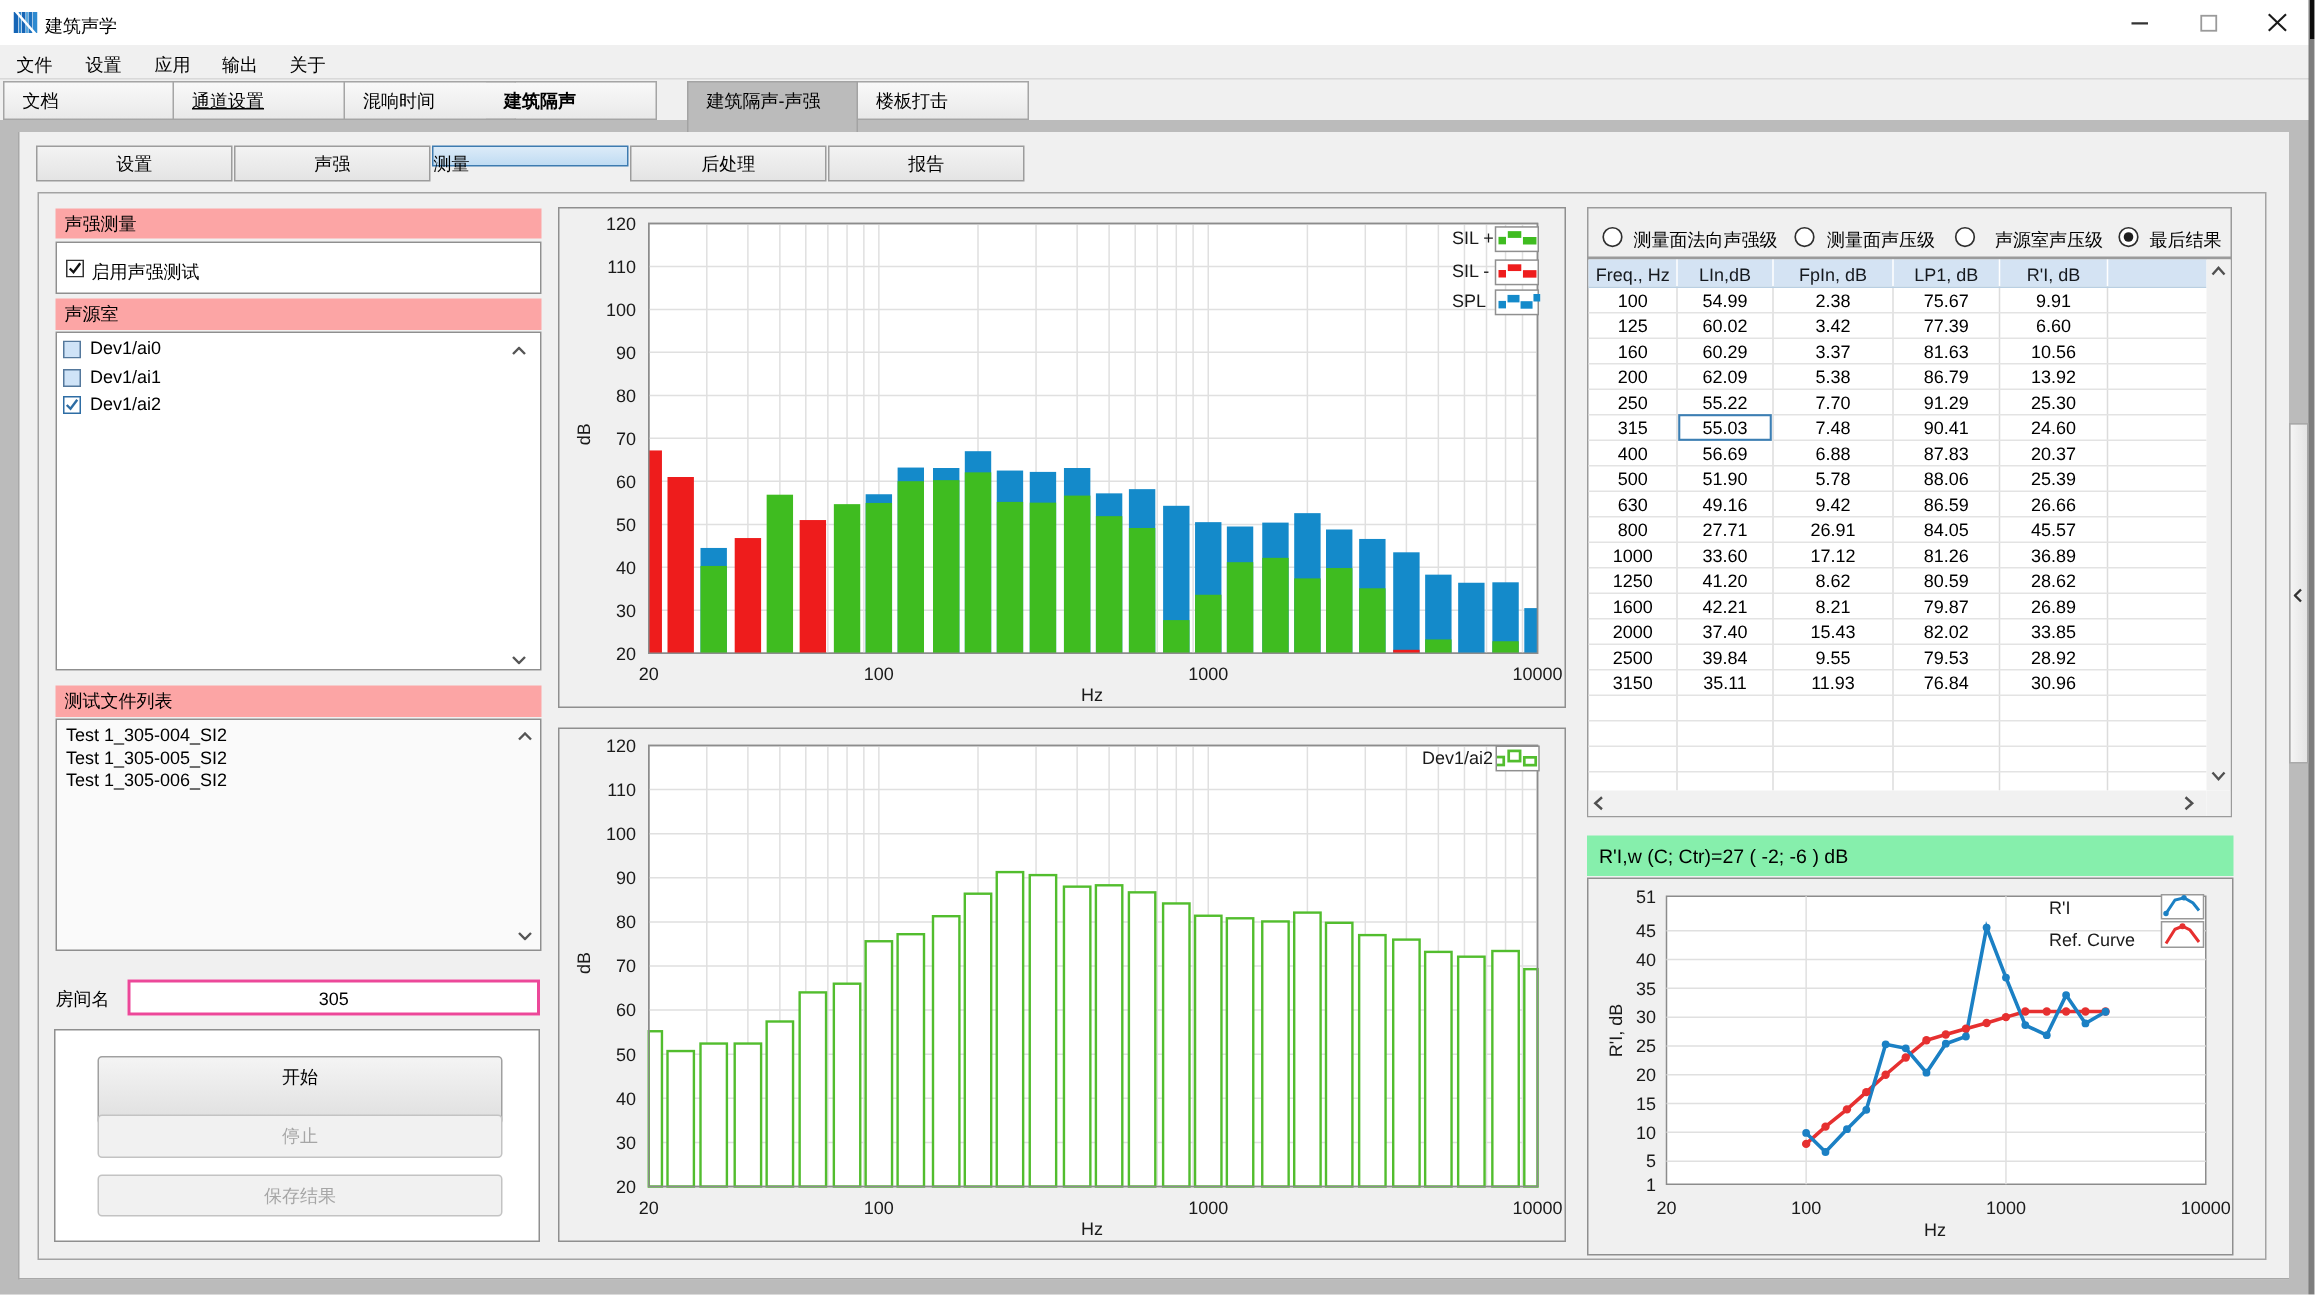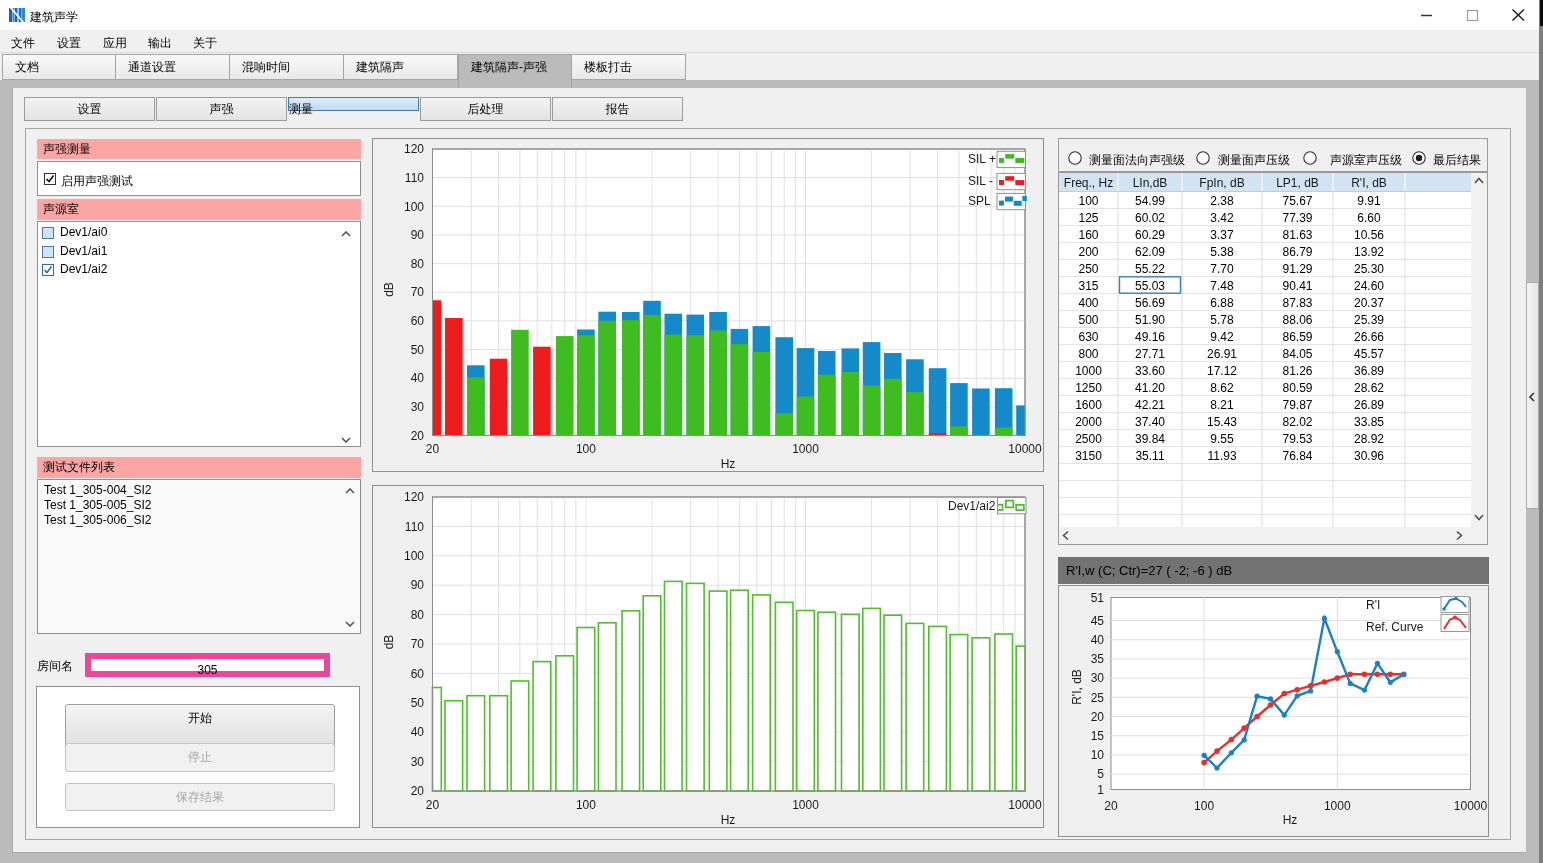--- a/index.html
+++ b/index.html
@@ -32,23 +32,23 @@
       <rect x="52.5" y="5.5" width="10" height="10" fill="none" stroke="#9a9a9a" stroke-width="1.2"></rect>
       <line x1="97.5" y1="4.5" x2="109" y2="15.5" stroke="#1a1a1a" stroke-width="1.4"></line>
       <line x1="109" y1="4.5" x2="97.5" y2="15.5" stroke="#1a1a1a" stroke-width="1.4"></line>
     </svg>
 <div class="abs" style="left:11px;top:35px">文件</div>
 <div class="abs" style="left:57px;top:35px">设置</div>
 <div class="abs" style="left:103px;top:35px">应用</div>
 <div class="abs" style="left:148px;top:35px">输出</div>
 <div class="abs" style="left:193px;top:35px">关于</div>
 <div class="tab" style="left:2px;width:114px;border-left:1px solid #a5a5a5;">文档</div>
-<div class="tab" style="left:116px;width:114px;">通道设置</div>
+<div class="tab" style="left:116px;width:114px;text-decoration:underline;">通道设置</div>
 <div class="tab" style="left:230px;width:114px;">混响时间</div>
-<div class="tab" style="left:344px;width:114px;">建筑隔声</div>
+<div class="tab" style="left:324px;width:114px;font-weight:bold;">建筑隔声</div>
 <div class="abs" style="left:458px;top:54px;width:114px;height:34px;background:#bbbbbb;border:1px solid #a3a3a3;border-bottom:none;line-height:25px;padding-left:12px">建筑隔声-声强</div>
 <div class="tab" style="left:572px;width:114px;">楼板打击</div>
 <div class="abs" style="left:12px;top:88px;width:1514px;height:765px;background:#f0f0f0;border-left:1px solid #a8a8a8;border-bottom:1px solid #a8a8a8"></div>
 <div class="abs" style="left:1526px;top:282px;width:13px;height:227px;background:linear-gradient(90deg,#f5f5f5,#e4e4e4);border:1px solid #a9a9a9"></div>
 <svg style="position:absolute;left:1529px;top:392px" width="6" height="10" viewBox="0 0 6 10">
       <polyline points="5,1 1,5 5,9" fill="none" stroke="#333" stroke-width="1.6"></polyline>
     </svg>
 <div class="stab" style="left:24px">设置</div>
 <div class="stab" style="left:156px">声强</div>
 <div class="abs" style="left:288px;top:97px;width:131px;height:14px;background:linear-gradient(#dcebf8,#c0dcf3);border:1px solid #3d7bb0;line-height:22px">测量</div>
@@ -88,21 +88,21 @@
 <div class="abs" style="left:44px;top:483px">Test 1_305-004_SI2</div>
 <div class="abs" style="left:44px;top:498px">Test 1_305-005_SI2</div>
 <div class="abs" style="left:44px;top:513px">Test 1_305-006_SI2</div>
 <svg style="position:absolute;left:345px;top:488px" width="10" height="6" viewBox="0 0 10 6">
       <polyline points="1,5 5,1 9,5" fill="none" stroke="#555" stroke-width="1.6"></polyline>
     </svg>
 <svg style="position:absolute;left:345px;top:621px" width="10" height="6" viewBox="0 0 10 6">
       <polyline points="1,1 5,5 9,1" fill="none" stroke="#555" stroke-width="1.6"></polyline>
     </svg>
 <div class="abs" style="left:37px;top:658px">房间名</div>
-<div class="abs" style="left:85px;top:653px;width:245px;height:24px;background:#fff;border:6px solid #ec4899;text-align:center;line-height:22px">305</div>
+<div class="abs" style="left:85px;top:653px;width:275px;height:24px;background:#fff;border:2px solid #ec4899;text-align:center;line-height:22px">305</div>
 <div class="lb" style="left:36px;top:686px;width:324px;height:142px"></div>
 <div class="btn" style="left:65px;top:704px;width:270px;height:46px;line-height:27px">开始</div>
 <div class="btnd" style="left:65px;top:743px;width:270px;height:29px;line-height:27px">停止</div>
 <div class="btnd" style="left:65px;top:783px;width:270px;height:28px;line-height:26px">保存结果</div>
 <div class="abs" style="left:372px;top:138px;width:672px;height:334px;background:#f0f0f0;border:1px solid #8f8f8f"></div>
 <div class="abs" style="left:372px;top:485px;width:672px;height:343px;background:#f0f0f0;border:1px solid #8f8f8f"></div>
 <div class="abs" style="left:1058px;top:585px;width:431px;height:252px;background:#f0f0f0;border:1px solid #8f8f8f"></div>
 <svg style="position:absolute;left:372px;top:138px" width="672" height="334" viewBox="372 138 672 334">
       <rect x="432.5" y="149.0" width="592.5" height="286.5" fill="#fff" stroke="#8c8c8c" stroke-width="1"></rect>
       <path d="M432.5 406.9H1025.0 M432.5 378.2H1025.0 M432.5 349.6H1025.0 M432.5 320.9H1025.0 M432.5 292.2H1025.0 M432.5 263.6H1025.0 M432.5 234.9H1025.0 M432.5 206.3H1025.0 M432.5 177.6H1025.0 M471.2 149.0V435.5 M498.6 149.0V435.5 M519.9 149.0V435.5 M537.2 149.0V435.5 M551.9 149.0V435.5 M564.7 149.0V435.5 M575.9 149.0V435.5 M585.9 149.0V435.5 M652.0 149.0V435.5 M690.7 149.0V435.5 M718.1 149.0V435.5 M739.4 149.0V435.5 M756.8 149.0V435.5 M771.5 149.0V435.5 M784.2 149.0V435.5 M795.4 149.0V435.5 M805.5 149.0V435.5 M871.6 149.0V435.5 M910.2 149.0V435.5 M937.6 149.0V435.5 M958.9 149.0V435.5 M976.3 149.0V435.5 M991.0 149.0V435.5 M1003.7 149.0V435.5 M1015.0 149.0V435.5" stroke="#e0e0e0" stroke-width="1" fill="none"></path>
@@ -445,13 +445,13 @@
       <text x="1369.0" y="459.6" text-anchor="middle" font-size="12" fill="#000">30.96</text>
       <rect x="1119.5" y="276.8" width="61" height="16.4" fill="none" stroke="#3c7fb4" stroke-width="1.4"></rect>
       <rect x="1471" y="173" width="16" height="354" fill="#f1f1f1"></rect>
       <rect x="1059" y="527" width="412" height="17" fill="#f1f1f1"></rect>
       <rect x="1471" y="527" width="16" height="17" fill="#f1f1f1"></rect>
       <polyline points="1475,183 1479,178.5 1483,183" fill="none" stroke="#505050" stroke-width="1.6"></polyline>
       <polyline points="1475,515 1479,519.5 1483,515" fill="none" stroke="#505050" stroke-width="1.6"></polyline>
       <polyline points="1068,531.5 1063.5,535.5 1068,539.5" fill="none" stroke="#505050" stroke-width="1.6"></polyline>
       <polyline points="1457,531.5 1461.5,535.5 1457,539.5" fill="none" stroke="#505050" stroke-width="1.6"></polyline>
     </svg>
-<div class="abs" style="left:1058px;top:557px;width:431px;height:27px;background:#737373;line-height:27px;padding-left:8px;font-size:13px">R'I,w (C; Ctr)=27 ( -2; -6 ) dB</div>
+<div class="abs" style="left:1058px;top:557px;width:431px;height:27px;background:#86efac;line-height:27px;padding-left:8px;font-size:13px">R'I,w (C; Ctr)=27 ( -2; -6 ) dB</div>
 </div>
 </body></html>

